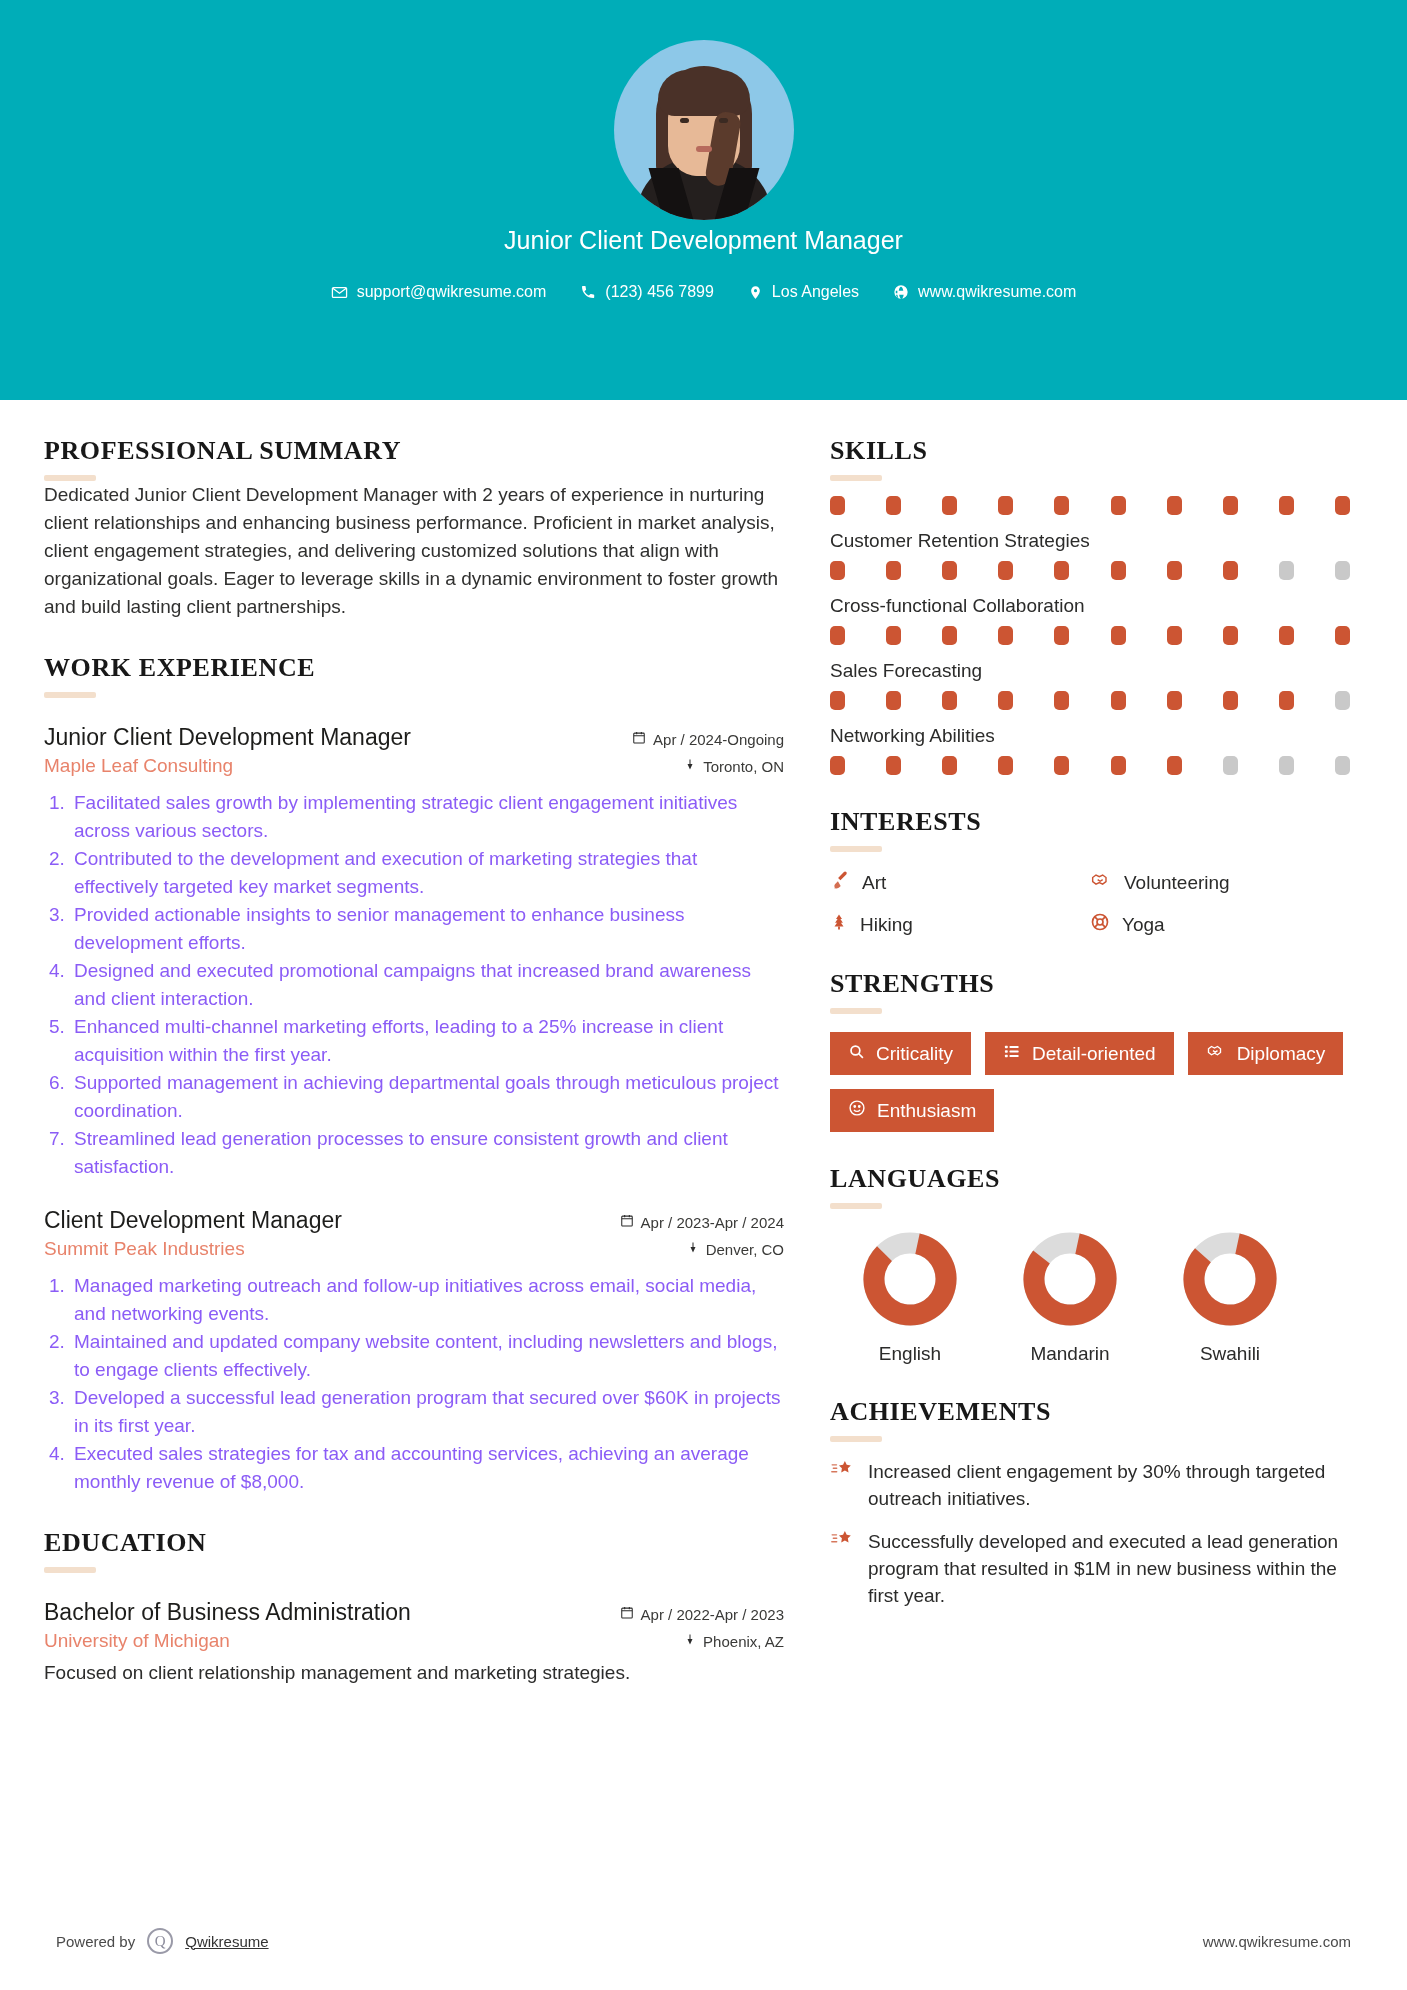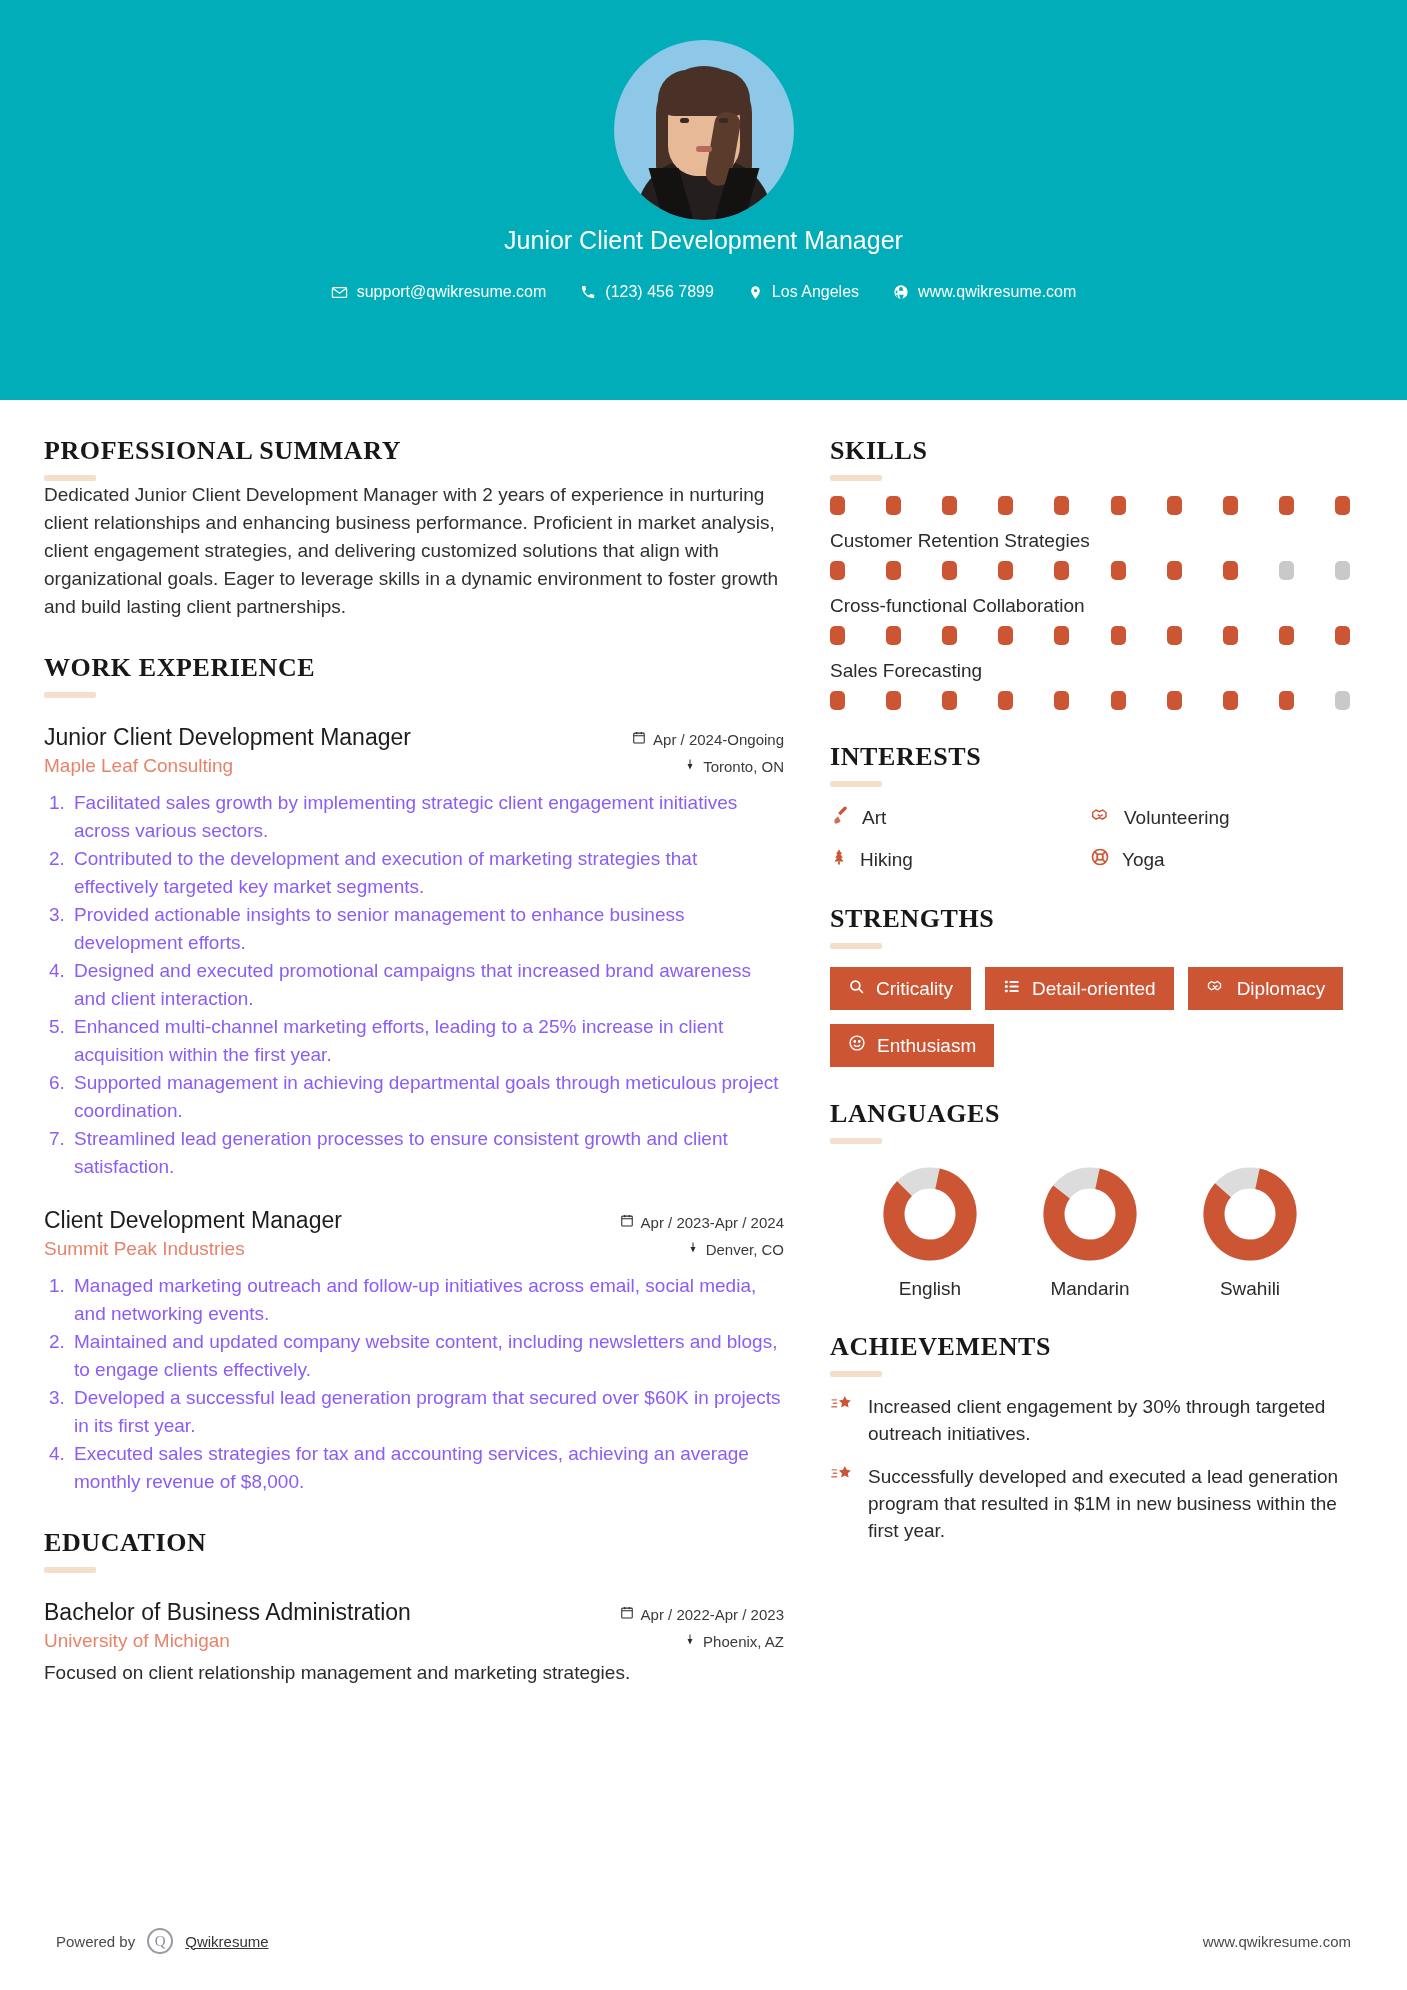--- a/index.html
+++ b/index.html
@@ -185,21 +185,21 @@
   
   .strengths { margin-top: 18px; display:flex; flex-wrap:wrap; gap: 14px; }
   .strength {
     background: #CC5533; color: #fff;
     padding: 10px 18px;
     display:flex; align-items:center; gap:11px;
     font-size: 19px;
   }
 
   
-  .langs { margin-top: 22px; display:flex; justify-content: center; }
+  .langs { margin-top: 22px; display:flex; justify-content: flex-start; }
   .lang { text-align:center; width: 160px; }
   .lang-label { margin-top: 12px; font-size: 19px; color:#2b2b2a; }
 
   
   .ach-list { margin-top: 16px; }
   .ach {
     display:flex; gap: 14px; align-items:flex-start;
     margin-bottom: 16px;
   }
   .ach-text { font-size: 19px; line-height: 27px; color: #2b2b2a; }
@@ -452,20 +452,35 @@
                 <span class="dot on"></span>
                 <span class="dot on"></span>
                 <span class="dot on"></span>
                 <span class="dot on"></span>
                 <span class="dot on"></span>
                 <span class="dot on"></span>
                 <span class="dot on"></span>
                 <span class="dot"></span>
               </div>
             </div>
+            <div class="skill-item">
+              <div class="skill-name">Networking Abilities</div>
+              <div class="dots">
+                <span class="dot on"></span>
+                <span class="dot on"></span>
+                <span class="dot on"></span>
+                <span class="dot on"></span>
+                <span class="dot on"></span>
+                <span class="dot on"></span>
+                <span class="dot on"></span>
+                <span class="dot"></span>
+                <span class="dot"></span>
+                <span class="dot"></span>
+              </div>
+            </div>
           </div>
       </div>
 
       <div class="sec-gap">
         <div class="sec-head">INTERESTS</div>
         <div class="sec-rule"></div>
         <div class="interests-grid">
           <div class="interest">
             <span>
               <svg width="20" height="20" viewBox="0 0 24 24" fill="#CC5533">

